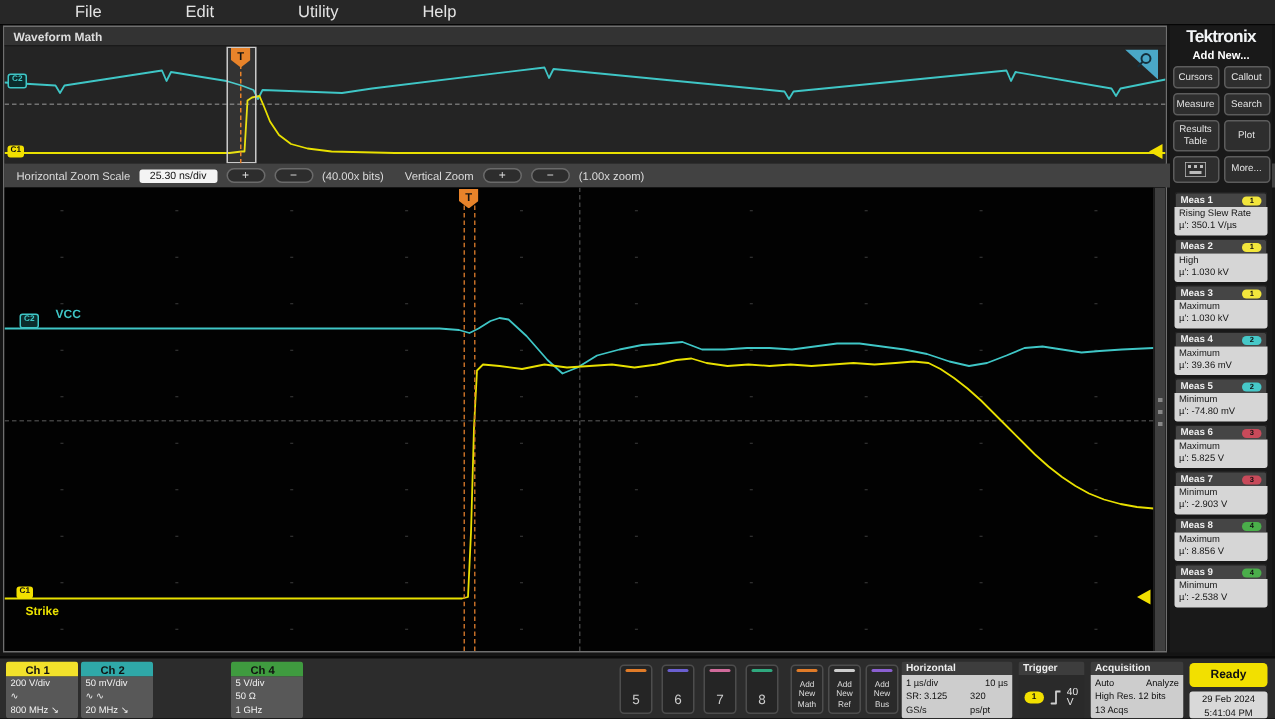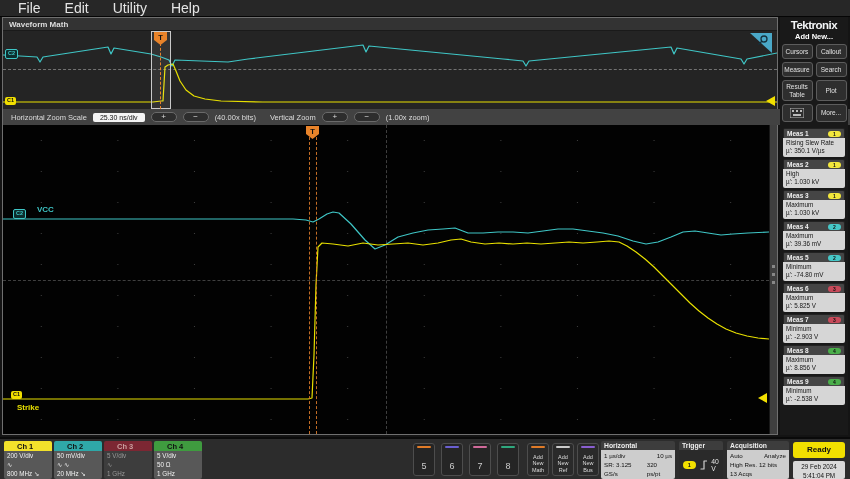--- a/index.html
+++ b/index.html
@@ -5,21 +5,21 @@
   * { box-sizing: border-box; }
   html,body { margin:0; padding:0; }
   body {
     width:850px; height:479px; position:relative; overflow:hidden;
     background:#141414; font-family:"Liberation Sans", sans-serif; color:#ddd;
   }
   
   .menubar { position:absolute; left:0; top:0; width:850px; height:17px;
     background:#272727; border-bottom:1px solid #050505;
     display:flex; align-items:center; gap:24px; padding-left:18px; }
-  .menubar span { font-size:14px; color:#e4e4e4; cursor:default; }
+  .menubar span { font-size:11px; color:#e4e4e4; cursor:default;margin-left:32px; }
 
   
   .leftcol { position:absolute; left:2px; top:17px; width:776px; height:418px;
     border:1px solid #6f6f6f; background:#101010; }
   .wv-title { position:absolute; left:0; top:0; width:100%; height:13px;
     background:#333; border-bottom:1px solid #1a1a1a;
     font-size:8px; font-weight:bold; color:#ddd; padding:2px 0 0 6px; }
 
   
   .overview { position:absolute; left:0; top:13px; width:774px; height:78px; background:#242424;
@@ -309,28 +309,20 @@
     </div>
   </div>
   <div class="chbadge" style="left:54px;">
     <div class="ch-head" style="background:#2fa8a8;">Ch 2</div>
     <div class="ch-body">
       <div>50 mV/div</div>
       <div>∿ ∿</div>
       <div>20 MHz ↘</div>
     </div>
   </div>
-  <div class="chbadge dim" style="left:104px;">
-    <div class="ch-head" style="background:#7c2733; color:#caa0a0;">Ch 3</div>
-    <div class="ch-body">
-      <div>5 V/div</div>
-      <div>∿</div>
-      <div>1 GHz</div>
-    </div>
-  </div>
   <div class="chbadge" style="left:154px;">
     <div class="ch-head" style="background:#3f9b3f;">Ch 4</div>
     <div class="ch-body">
       <div>5 V/div</div>
       <div>50 Ω</div>
       <div>1 GHz</div>
     </div>
   </div>
 
   <div class="slot" style="left:413px;">

